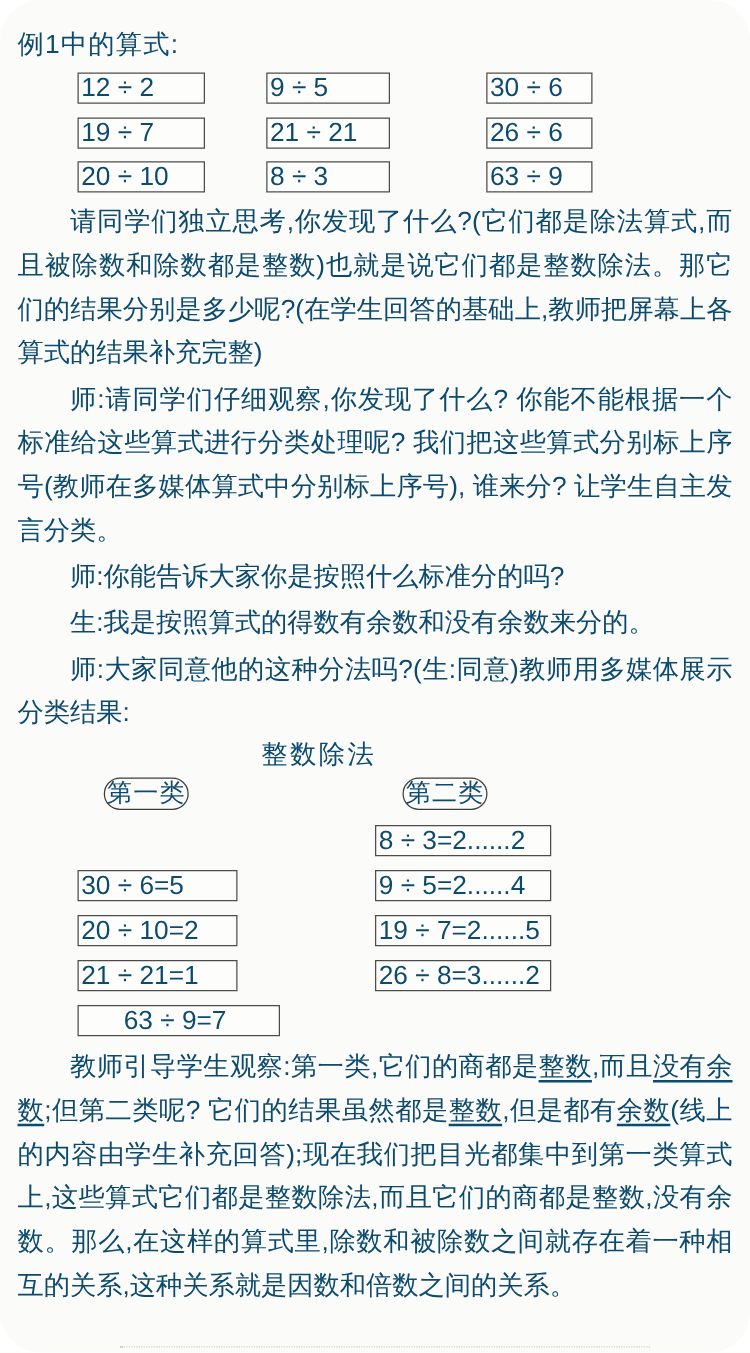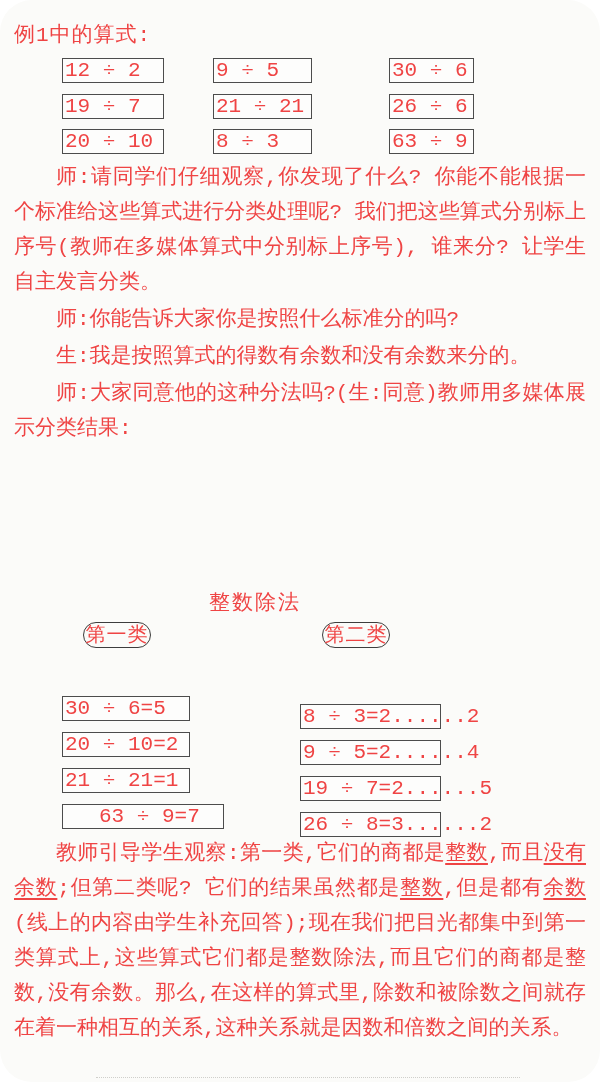--- a/index.html
+++ b/index.html
@@ -1,21 +1,21 @@
 <!DOCTYPE html>
 <html lang="zh"><head>
 <meta charset="utf-8">
 <style>
   html,body{margin:0;padding:0;}
   .page{
     position:relative;
     width:600px;height:1082px;
     background:#fbfbf9;
-    color:#ef4444;
-    font-family:Liberation Mono, monospace;
+    color:#0c4a6e;
+    font-family:Liberation Sans, sans-serif;
     font-size:21px;line-height:35px;
     overflow:hidden;
     border-radius:32px;
   }
   .intro{position:absolute;top:18px;left:14px;letter-spacing:1px;}
   
   .grid{position:absolute;top:58px;left:0;width:600px;height:96px;}
   .ebox{
     position:absolute;height:23px;
     border:1px solid #4c4c4c;
@@ -41,21 +41,21 @@
     text-align:center;font-size:20px;line-height:25px;letter-spacing:1px;
   }
   .oval1{left:83px;}
   .oval2{left:322px;text-align:center;}
   .qbox{
     position:absolute;height:23px;
     border:1px solid #4c4c4c;background:#fdfdfc;
     font-size:21px;line-height:23px;padding-left:2px;white-space:nowrap;
   }
   .colL{left:62px;width:124px;}
-  .colR{left:300px;width:137px;margin-top:44px;}
+  .colR{left:300px;width:137px;}
   .t0{top:40px;} .t1{top:76px;} .t2{top:112px;} .t3{top:148px;} .t4{top:184px;padding-left:36px;}
   
   .closing{position:absolute;top:836px;left:14px;width:572px;text-align:justify;text-indent:2em;}
   .closing .u{text-decoration:underline;text-underline-offset:4px;}
   
   .scan-line{position:absolute;top:1077px;left:96px;width:424px;border-top:1px dotted #cfcfcb;}
 </style>
 </head>
 <body>
 
@@ -69,20 +69,21 @@
     <div class="ebox r0 c2">30 ÷ 6</div>
     <div class="ebox r1 c0">19 ÷ 7</div>
     <div class="ebox r1 c1">21 ÷ 21</div>
     <div class="ebox r1 c2">26 ÷ 6</div>
     <div class="ebox r2 c0">20 ÷ 10</div>
     <div class="ebox r2 c1">8 ÷ 3</div>
     <div class="ebox r2 c2">63 ÷ 9</div>
   </div>
 
   <div class="body1">
+    <p>请同学们独立思考,你发现了什么?(它们都是除法算式,而且被除数和除数都是整数)也就是说它们都是整数除法。那它们的结果分别是多少呢?(在学生回答的基础上,教师把屏幕上各算式的结果补充完整)</p>
     <p>师:请同学们仔细观察,你发现了什么? 你能不能根据一个标准给这些算式进行分类处理呢? 我们把这些算式分别标上序号(教师在多媒体算式中分别标上序号), 谁来分? 让学生自主发言分类。</p>
     <p>师:你能告诉大家你是按照什么标准分的吗?</p>
     <p>生:我是按照算式的得数有余数和没有余数来分的。</p>
     <p>师:大家同意他的这种分法吗?(生:同意)教师用多媒体展示分类结果:</p>
   </div>
 
   <div class="heading">整数除法</div>
 
   <div class="classify">
     <div class="oval oval1">第一类</div>

